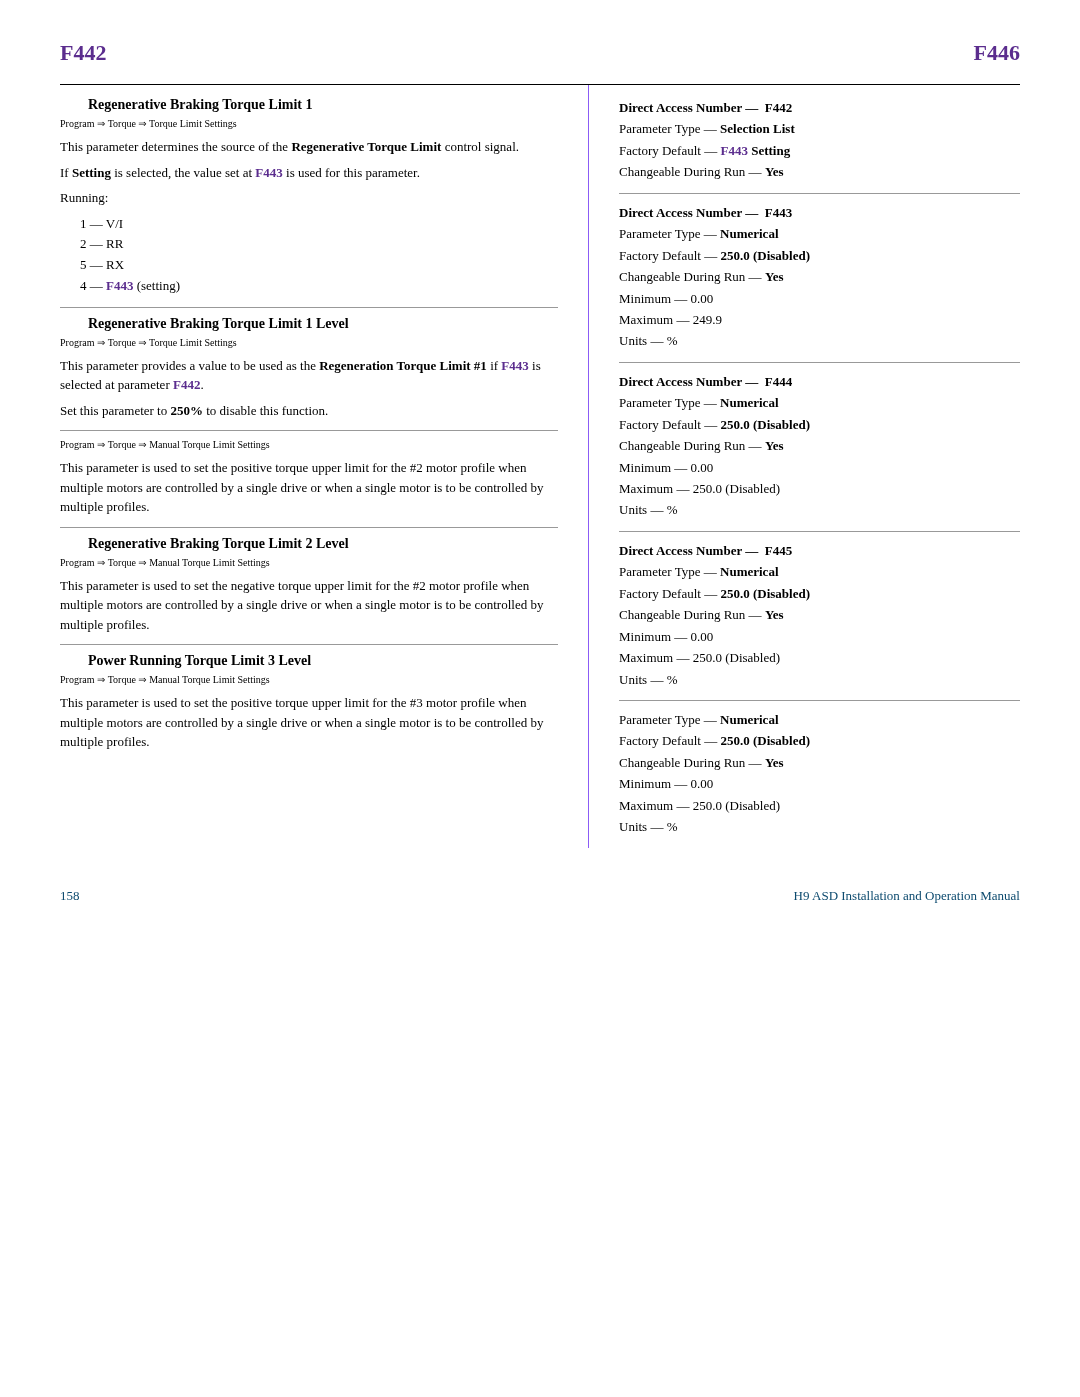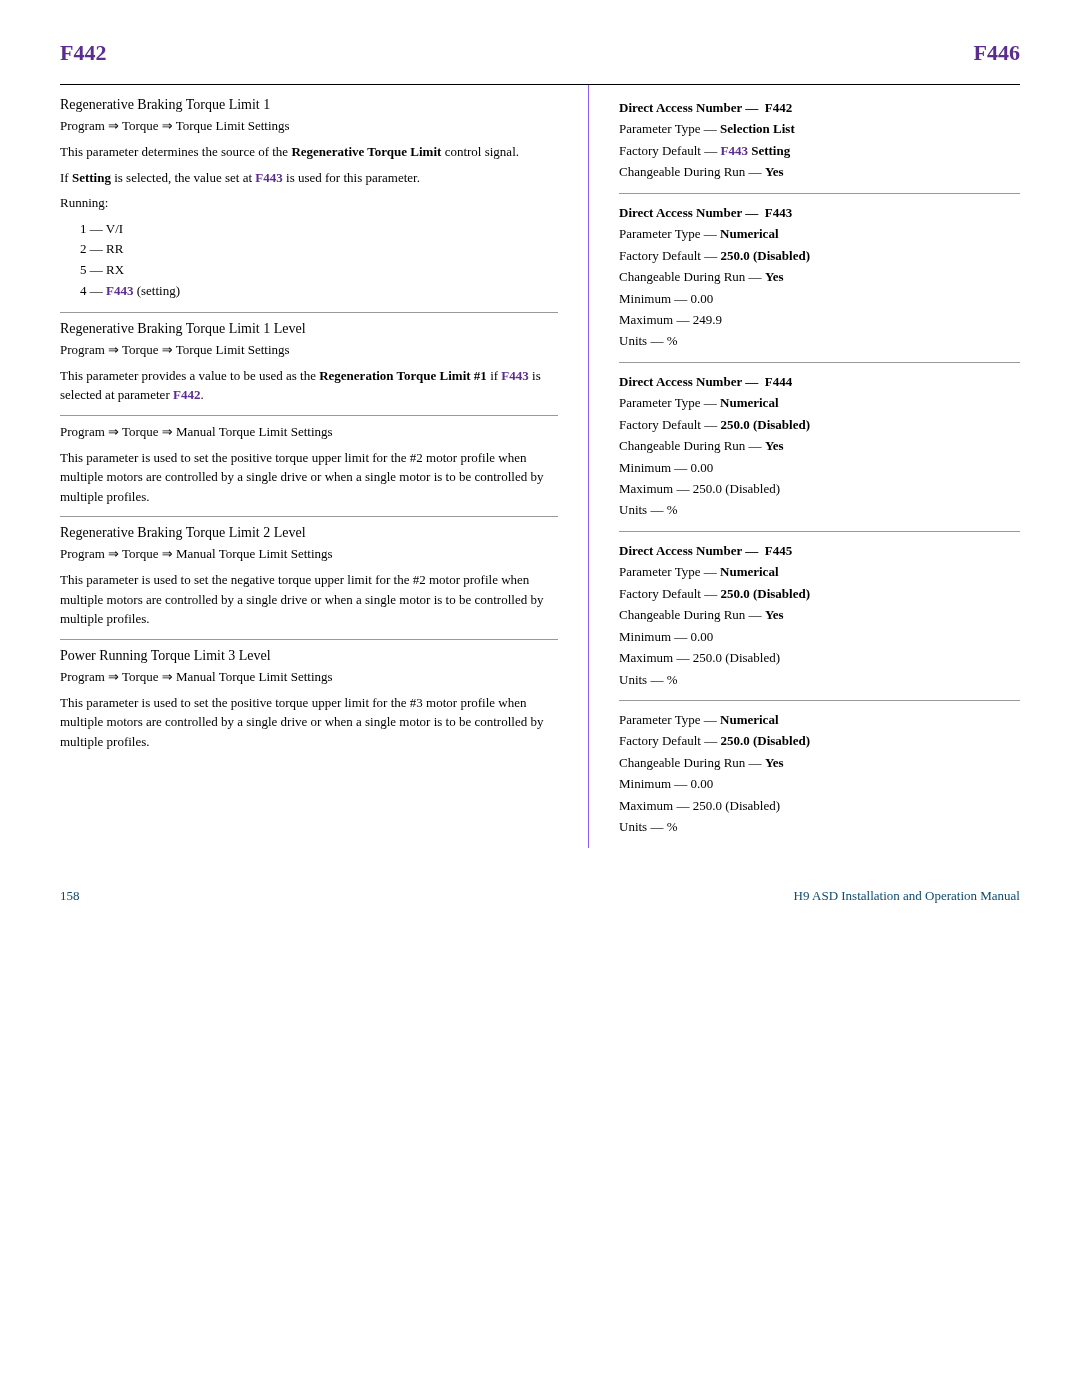--- a/index.html
+++ b/index.html
@@ -44,26 +44,27 @@
     }
     .section {
       margin-bottom: 0;
     }
     .section-divider {
       border: none;
       border-top: 1px solid #999;
       margin: 10px 0 8px 0;
     }
     .section-title {
-      font-weight: normal;
+      font-weight: bold;
       font-size: 14px;
       margin-bottom: 5px;
+      margin-left: 28px;
     }
     .breadcrumb {
-      font-size: 13px;
+      font-size: 10px;
       margin-bottom: 8px;
       color: #000;
     }
     .body-text {
       font-size: 13px;
       margin-bottom: 6px;
       line-height: 1.5;
     }
     .settings-list {
       list-style: none;
@@ -122,20 +123,21 @@
           <li>2 — RR</li>
           <li>5 — RX</li>
           <li>4 — <span class="link-blue">F443</span> (setting)</li>
         </ul>
       </div>
       <div class="section">
         <hr class="section-divider">
         <div class="section-title">Regenerative Braking Torque Limit 1 Level</div>
         <div class="breadcrumb">Program ⇒ Torque ⇒ Torque Limit Settings</div>
         <p class="body-text">This parameter provides a value to be used as the <b>Regeneration Torque Limit #1</b> if <span class="link-blue">F443</span> is selected at parameter <span class="link-blue">F442</span>.</p>
+        <p class="body-text">Set this parameter to <b>250%</b> to disable this function.</p>
       </div>
       <div class="section">
         <hr class="section-divider">
         <div class="breadcrumb">Program ⇒ Torque ⇒ Manual Torque Limit Settings</div>
         <p class="body-text">This parameter is used to set the positive torque upper limit for the #2 motor profile when multiple motors are controlled by a single drive or when a single motor is to be controlled by multiple profiles.</p>
       </div>
       <div class="section">
         <hr class="section-divider">
         <div class="section-title">Regenerative Braking Torque Limit 2 Level</div>
         <div class="breadcrumb">Program ⇒ Torque ⇒ Manual Torque Limit Settings</div>

